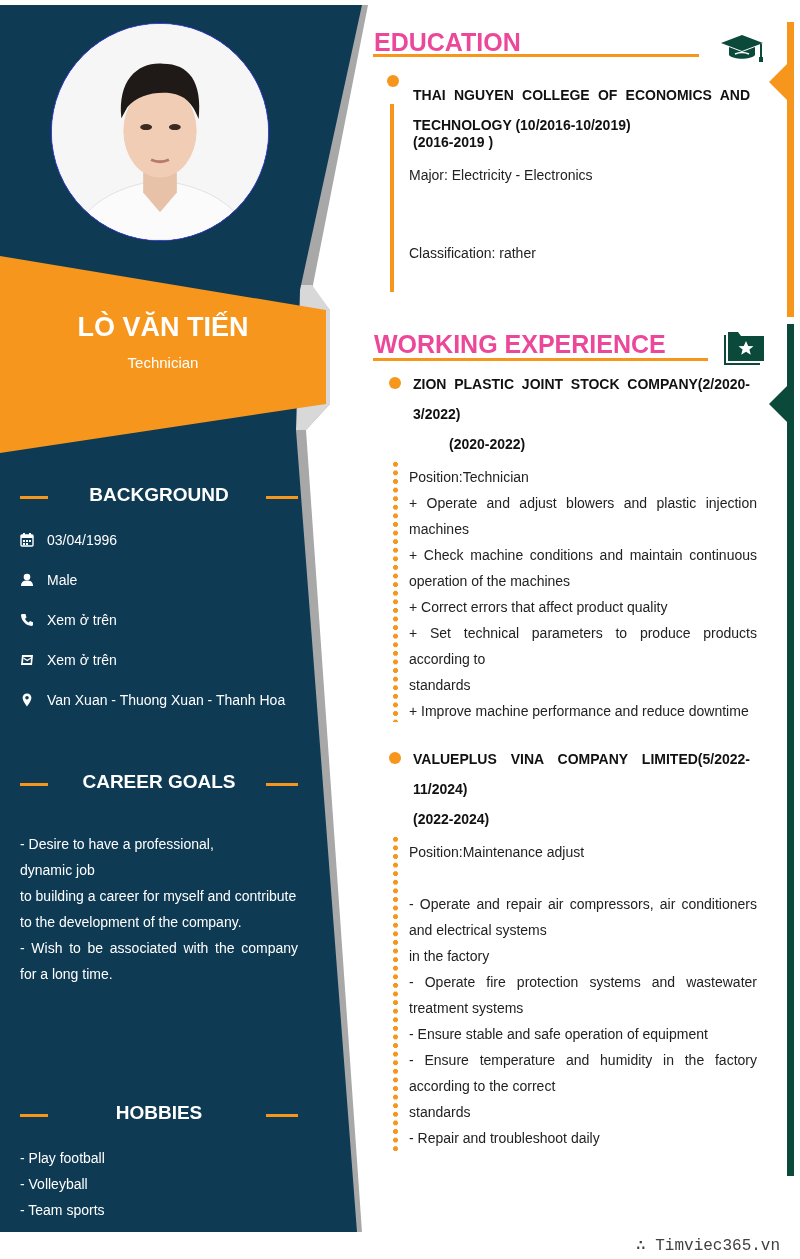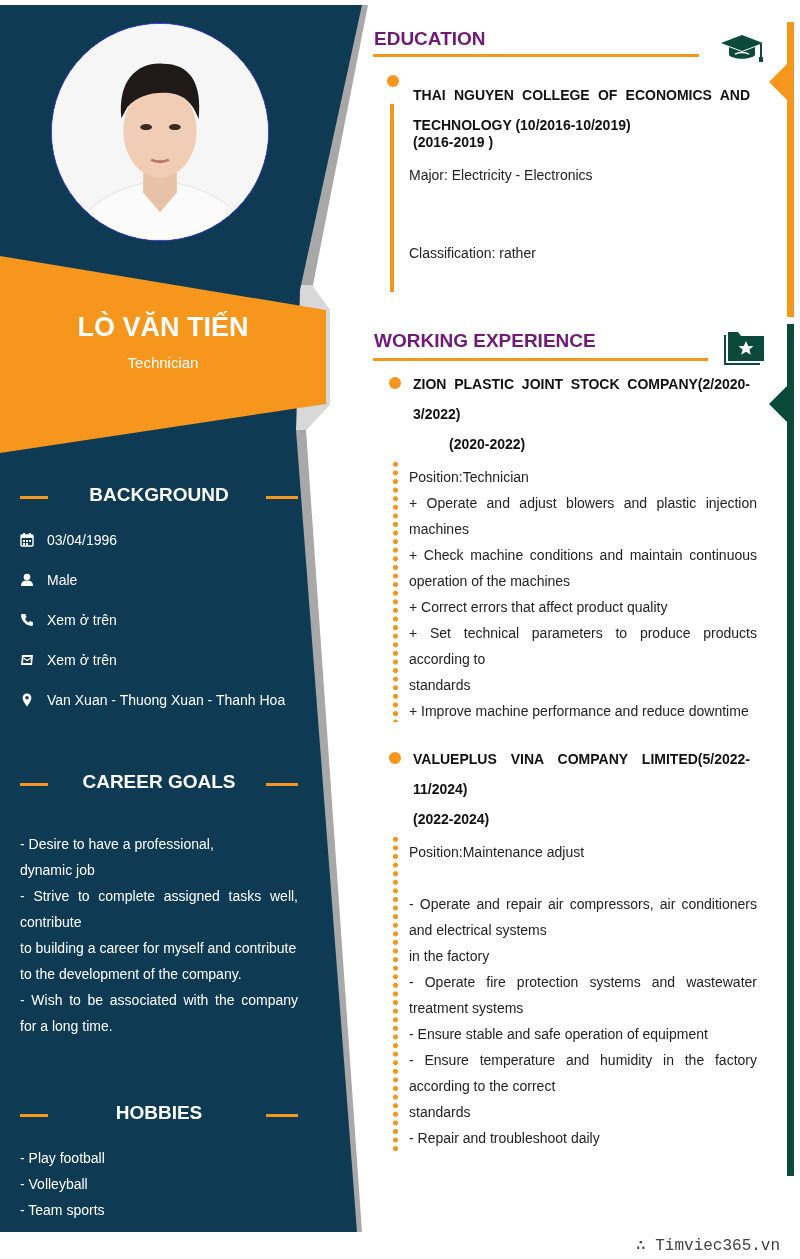--- a/index.html
+++ b/index.html
@@ -40,21 +40,21 @@
 
   .info-row { position: absolute; left: 20px; height: 20px; display: flex; align-items: center; color: #fff; font-size: 14px; }
   .info-row .ic { width: 27px; display: inline-flex; align-items: center; }
   .info-row .ic svg { width: 14px; height: 14px; fill: #fff; }
 
   .goals { position: absolute; left: 20px; width: 278px; top: 831px; color: #fff; font-size: 14px;
     line-height: 26px; text-align: justify; }
   .hobbies { position: absolute; left: 20px; width: 278px; top: 1145px; color: #fff; font-size: 14px; line-height: 26px; }
 
   
-  .sec-title { position: absolute; left: 374px; font-size: 19px; font-weight: bold; color: #701a75; }
+  .sec-title { position: absolute; left: 374px; font-size: 25px; font-weight: bold; color: #ec4899; }
   .sec-line { position: absolute; left: 373px; height: 3px; background: #f7961c; }
   .sec-icon { position: absolute; }
 
   .side-bar-orange { position: absolute; left: 787px; top: 22px; width: 7px; height: 295px; background: #f7961c; }
   .side-tri-orange { position: absolute; left: 769px; top: 62px; width: 20px; height: 40px; background: #f7961c;
     clip-path: polygon(100% 0, 0 50%, 100% 100%); }
   .side-bar-green { position: absolute; left: 787px; top: 324px; width: 7px; height: 852px; background: #0b4a3b; }
   .side-tri-green { position: absolute; left: 769px; top: 384px; width: 20px; height: 40px; background: #0b4a3b;
     clip-path: polygon(100% 0, 0 50%, 100% 100%); }
 
@@ -155,21 +155,20 @@
 </div>
 
 <div class="sb-head" style="top:769px;">
   <span class="dash l"></span>
   <span class="ttl">CAREER GOALS</span>
   <span class="dash r"></span>
 </div>
 <div class="goals">
   <div>- Desire to have a professional,</div>
   <div>dynamic job</div>
-  <div>- Strive to complete assigned tasks well, contribute</div>
   <div>to building a career for myself and contribute</div>
   <div>to the development of the company.</div>
   <div>- Wish to be associated with the company for a long time.</div>
 </div>
 
 <div class="sb-head" style="top:1100px;">
   <span class="dash l"></span>
   <span class="ttl">HOBBIES</span>
   <span class="dash r"></span>
 </div>

